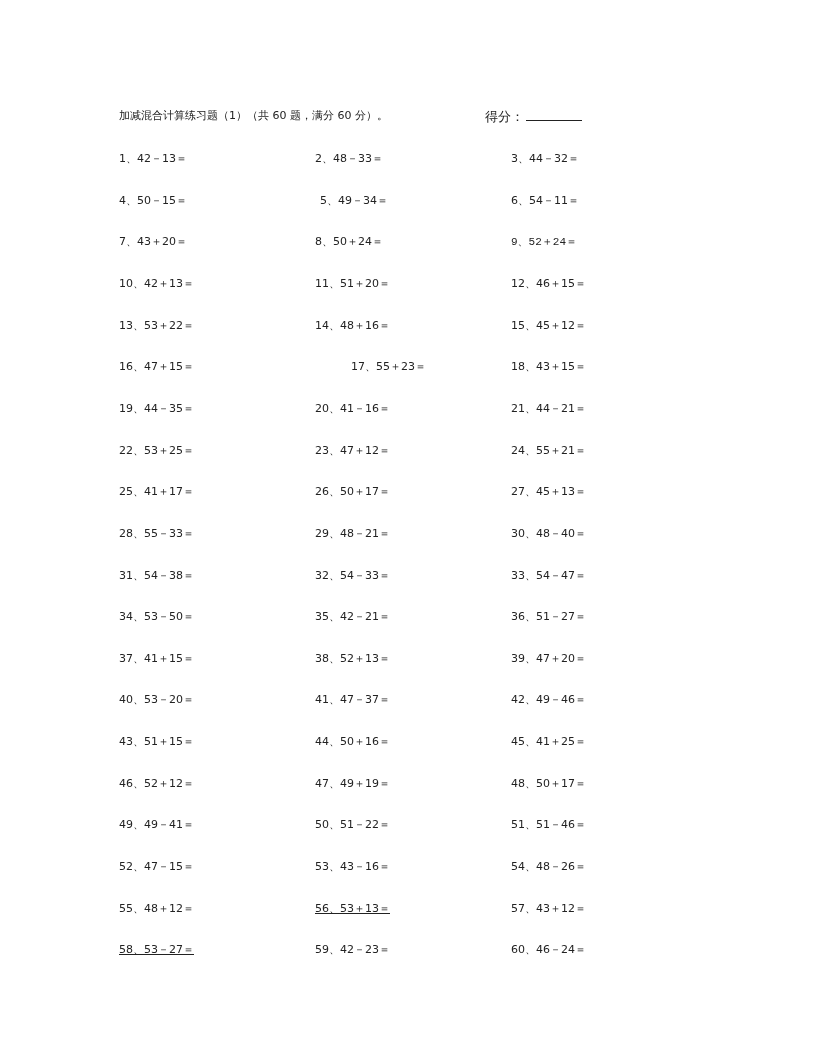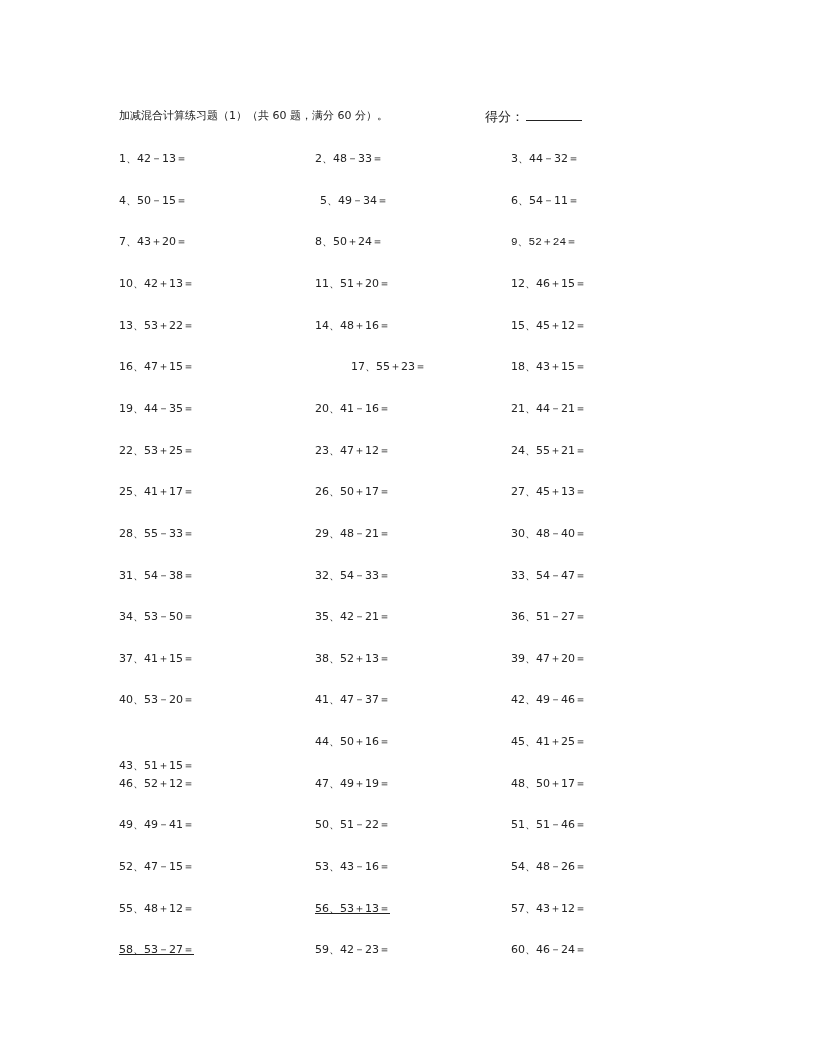--- a/index.html
+++ b/index.html
@@ -54,21 +54,21 @@
     <div class="problem" style="left: 511px; top: 567.5px;">33、54－47＝</div>
     <div class="problem" style="left: 119px; top: 609.15px;">34、53－50＝</div>
     <div class="problem" style="left: 315px; top: 609.15px;">35、42－21＝</div>
     <div class="problem" style="left: 511px; top: 609.15px;">36、51－27＝</div>
     <div class="problem" style="left: 119px; top: 650.8px;">37、41＋15＝</div>
     <div class="problem" style="left: 315px; top: 650.8px;">38、52＋13＝</div>
     <div class="problem" style="left: 511px; top: 650.8px;">39、47＋20＝</div>
     <div class="problem" style="left: 119px; top: 692.45px;">40、53－20＝</div>
     <div class="problem" style="left: 315px; top: 692.45px;">41、47－37＝</div>
     <div class="problem" style="left: 511px; top: 692.45px;">42、49－46＝</div>
-    <div class="problem" style="left: 119px; top: 734.1px; margin-top: 24px;">43、51＋15＝</div>
+    <div class="problem" style="left: 119px; top: 734.1px;">43、51＋15＝</div>
     <div class="problem" style="left: 315px; top: 734.1px;">44、50＋16＝</div>
     <div class="problem" style="left: 511px; top: 734.1px;">45、41＋25＝</div>
     <div class="problem" style="left: 119px; top: 775.75px;">46、52＋12＝</div>
     <div class="problem" style="left: 315px; top: 775.75px;">47、49＋19＝</div>
     <div class="problem" style="left: 511px; top: 775.75px;">48、50＋17＝</div>
     <div class="problem" style="left: 119px; top: 817.4px;">49、49－41＝</div>
     <div class="problem" style="left: 315px; top: 817.4px; text-align: right;">50、51－22＝</div>
     <div class="problem" style="left: 511px; top: 817.4px;">51、51－46＝</div>
     <div class="problem" style="left: 119px; top: 859.05px;">52、47－15＝</div>
     <div class="problem" style="left: 315px; top: 859.05px;">53、43－16＝</div>

